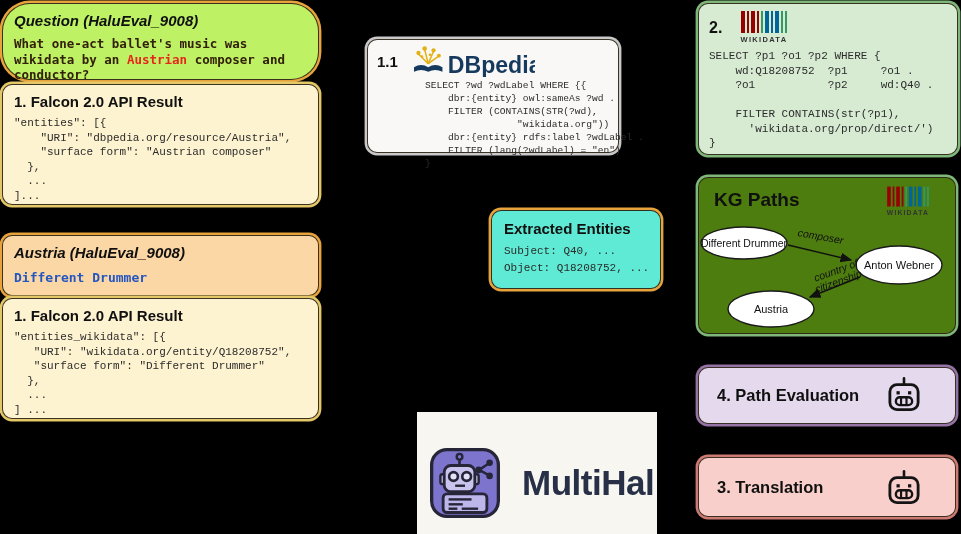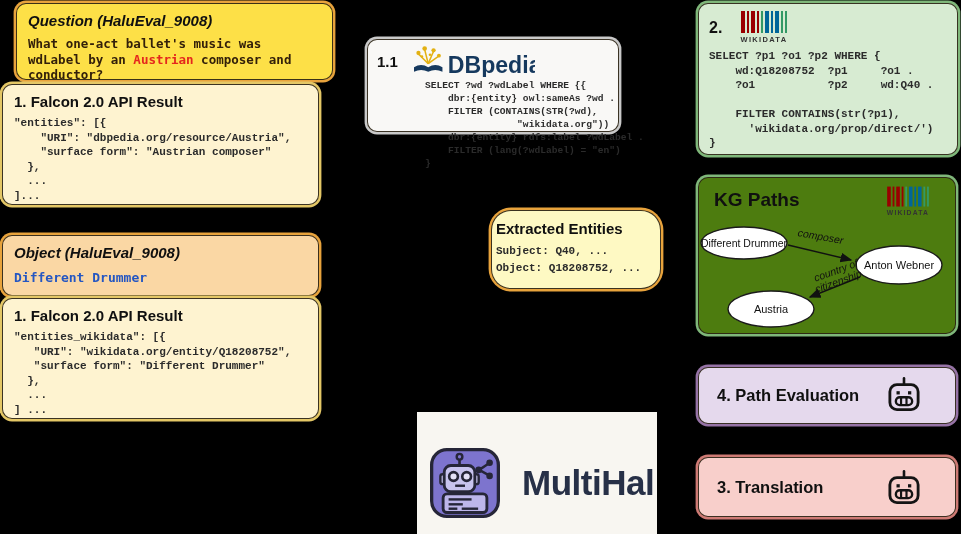--- a/index.html
+++ b/index.html
@@ -10,69 +10,69 @@
   .acc-orange{box-shadow:0 0 0 2.4px #E8A33C;}
   .acc-yellow{box-shadow:0 0 0 2.4px #E4C766;}
   .acc-gray{box-shadow:0 0 0 2.4px #C9C9C9;}
   .acc-green{box-shadow:0 0 0 2.4px #7FB77A;}
   .acc-purple{box-shadow:0 0 0 2.4px #9673A6;}
   .acc-red{box-shadow:0 0 0 2.4px #CE7A74;}
   .box h3{margin:0;font-size:15px;color:#101010;line-height:18px;}
   .italic{font-style:italic;}
   .mono{font-family:"DejaVu Sans Mono",monospace;}
   .code{font-family:"Liberation Mono",monospace;font-size:11px;line-height:14.5px;
-        color:#2b2b2b;margin:5px 0 0;white-space:pre;font-weight:bold;}
+        color:#2b2b2b;margin:5px 0 0;white-space:pre;}
   .qtext{font-size:12.5px;line-height:15.5px;font-weight:700;color:#33200a;margin-top:6px;}
   .hl-red{color:#e5271d;}
   .answer-val{font-size:13px;font-weight:700;color:#2456C2;margin-top:8px;}
   .pad{padding:8px 11px;}
   .hdr-row{display:flex;align-items:center;gap:7px;}
   .step-num{font-weight:bold;font-size:15px;color:#111;}
   .stage-label{font-size:16.5px;font-weight:bold;color:#101010;}
   .kg-title{position:absolute;left:15px;top:11px;font-size:19px;font-weight:bold;color:#101010;}
   .multihal{position:absolute;background:#F8F6F1;display:flex;align-items:center;}
   .multihal-name{font-size:35px;font-weight:bold;color:#273047;letter-spacing:-.5px;margin-left:22px;}
   svg text{font-family:"Liberation Sans",sans-serif;}
 </style>
 </head>
 <body>
 
 <div class="canvas">
 
-  <section class="box pad acc-orange" style="left:16px;top:3px;width:317px;height:77px;background:#fde047;">
+  <section class="box pad acc-orange" style="left:2px;top:3px;width:317px;height:77px;background:#bef264;border-radius:28px;">
     <h3 class="italic">Question (HaluEval_9008)</h3>
-    <div class="mono qtext"><span>What one-act ballet's music was wdLabel by an </span><span class="hl-red">Austrian</span><span> composer and conductor?</span></div>
+    <div class="mono qtext"><span>What one-act ballet's music was wikidata by an </span><span class="hl-red">Austrian</span><span> composer and conductor?</span></div>
   </section>
 
   <section class="box pad acc-yellow" style="left:2px;top:84px;width:317px;height:121px;background:#FEF3D0;">
     <h3>1. Falcon 2.0 API Result</h3>
     <pre class="code">"entities": [{
     "URI": "dbpedia.org/resource/Austria",
     "surface form": "Austrian composer"
   },
   ...
 ]...</pre>
   </section>
 
   <section class="box pad acc-orange" style="left:2px;top:235px;width:317px;height:61px;background:#FAD7A4;">
-    <h3 class="italic">Object (HaluEval_9008)</h3>
+    <h3 class="italic">Austria (HaluEval_9008)</h3>
     <div class="mono answer-val">Different Drummer</div>
   </section>
 
   <section class="box pad acc-yellow" style="left:2px;top:298px;width:317px;height:121px;background:#FEF3D0;">
     <h3>1. Falcon 2.0 API Result</h3>
     <pre class="code">"entities_wikidata": [{
    "URI": "wikidata.org/entity/Q18208752",
    "surface form": "Different Drummer"
   },
   ...
 ] ...</pre>
   </section>
 
-  <section class="box acc-gray" style="left:367px;top:39px;width:252px;height:93px;background:#F9F8F6;padding:5px 9px;">
+  <section class="box acc-gray" style="left:367px;top:39px;width:252px;height:114px;background:#F9F8F6;padding:5px 9px;">
     <div class="hdr-row">
       <span class="step-num">1.1</span>
       <svg width="130" height="32" viewBox="0 0 130 36">
         <g stroke="#E3B112" stroke-width="1.7">
           <line x1="18" y1="21" x2="7" y2="10"></line>
             <line x1="18" y1="21" x2="14" y2="5"></line>
           <line x1="18" y1="21" x2="24" y2="7"></line>
             <line x1="18" y1="21" x2="29" y2="13"></line>
         </g>
         <g fill="#E3B112">
@@ -89,21 +89,21 @@
     </div>
     <pre class="code" style="font-size:9.6px;line-height:13px;margin-top:2px;margin-left:48px;">SELECT ?wd ?wdLabel WHERE {{
     dbr:{entity} owl:sameAs ?wd .
     FILTER (CONTAINS(STR(?wd),
                 "wikidata.org"))
     dbr:{entity} rdfs:label ?wdLabel .
     FILTER (lang(?wdLabel) = "en")
 }</pre>
   </section>
 
-  <section class="box acc-orange" style="left:491px;top:210px;width:170px;height:79px;background:#fef9c3;padding:9px 4px;border-radius:20px;">
+  <section class="box acc-orange" style="left:491px;top:210px;width:170px;height:79px;background:#5eead4;padding:9px 12px;">
     <h3>Extracted Entities</h3>
     <pre class="code" style="font-size:11px;line-height:17px;">Subject: Q40, ...
 Object: Q18208752, ...</pre>
   </section>
 
   <section class="box acc-green" style="left:698px;top:3px;width:260px;height:152px;background:#D7EBD2;padding:6px 10px;">
     <div class="hdr-row" style="gap:10px;">
       <span class="step-num" style="font-size:16px;">2.</span>
       <svg width="64" height="36" viewBox="0 0 64 36">
         <g transform="translate(9,1)">

